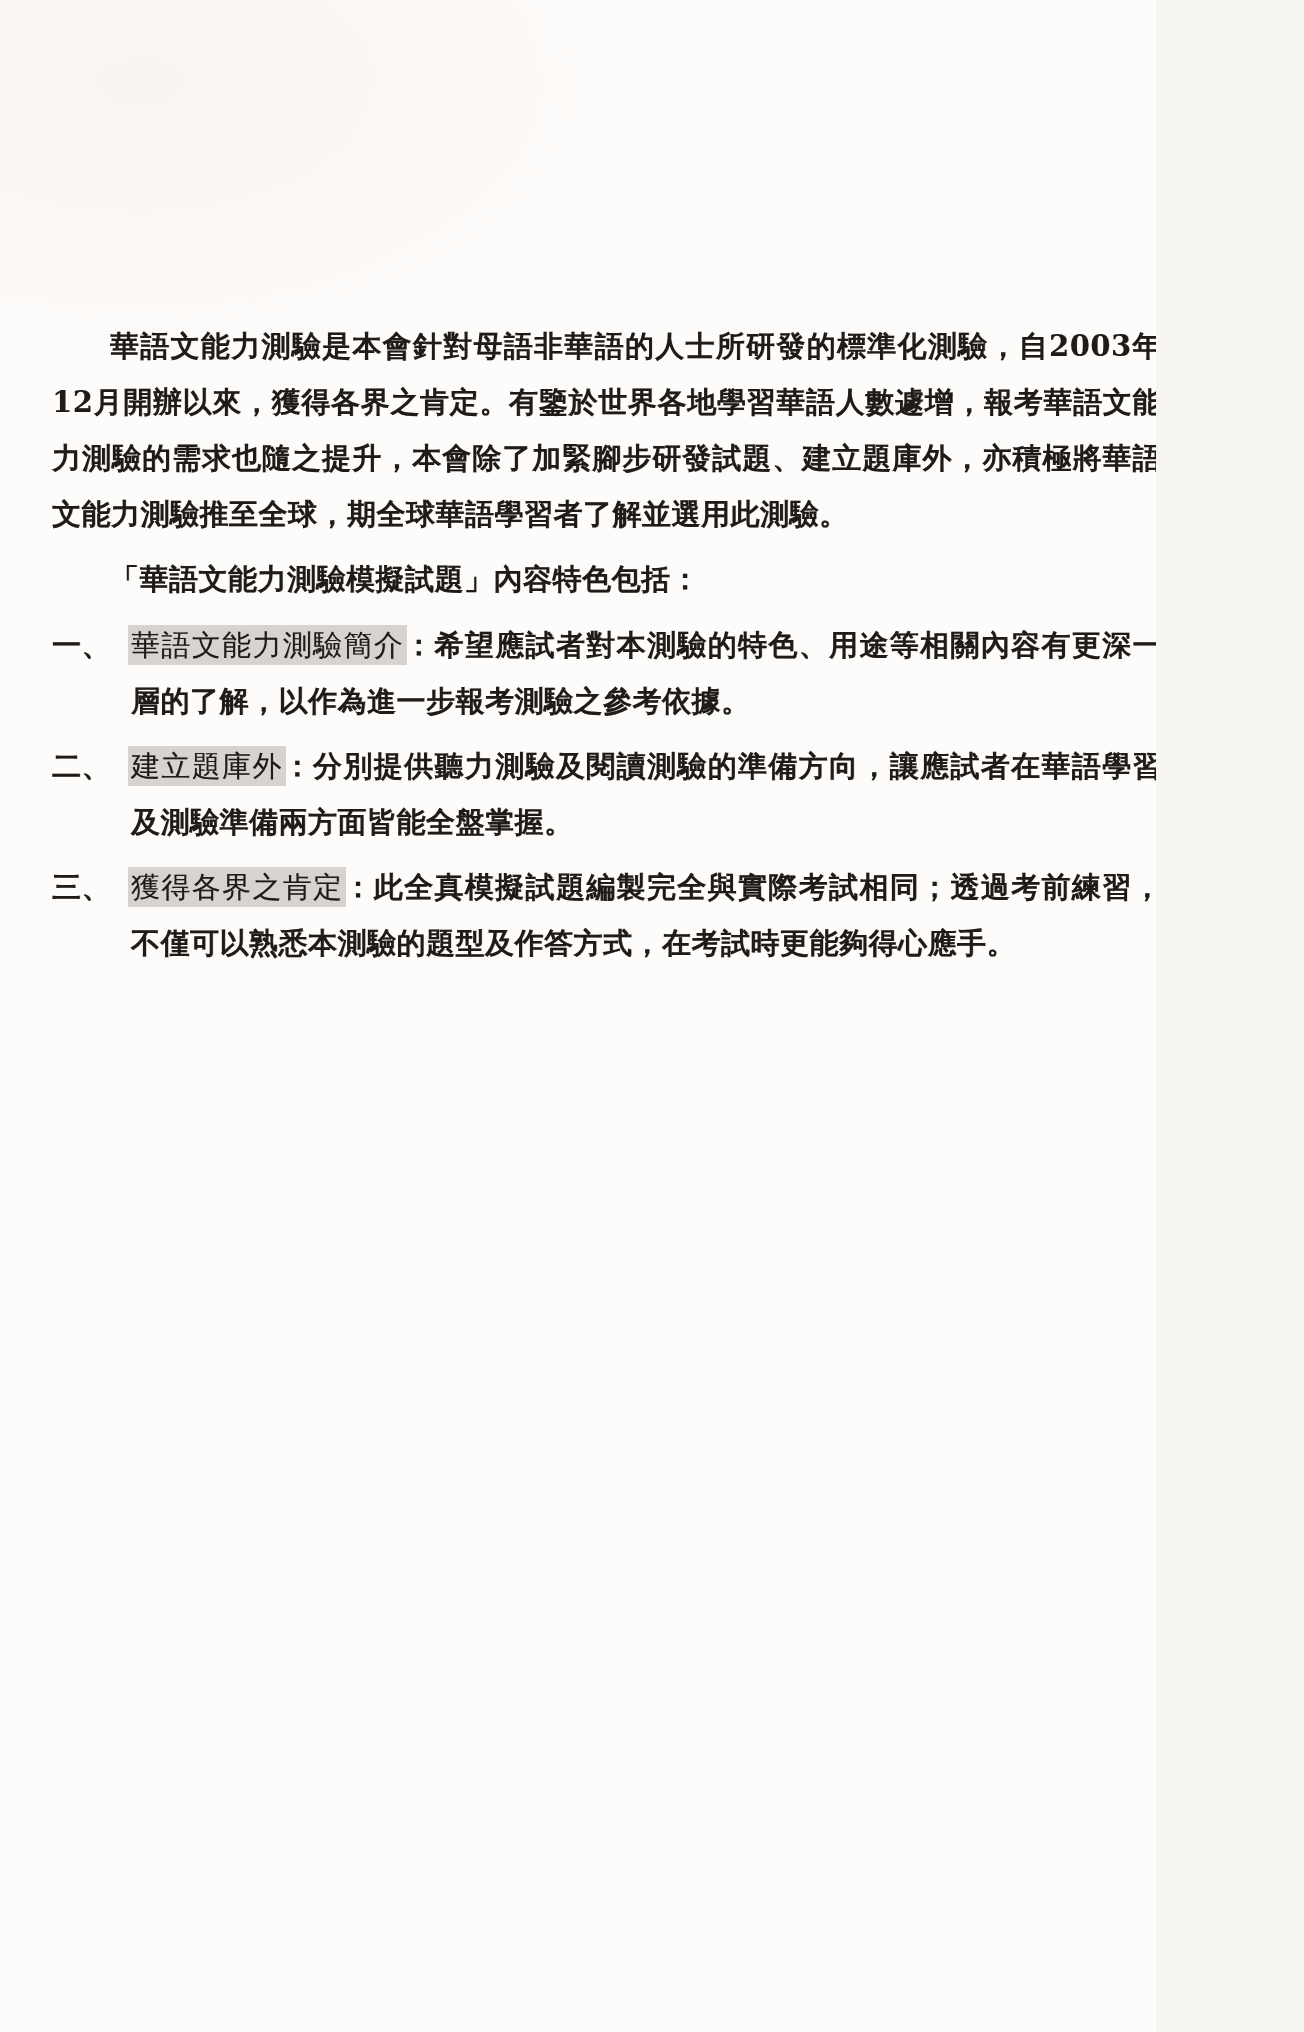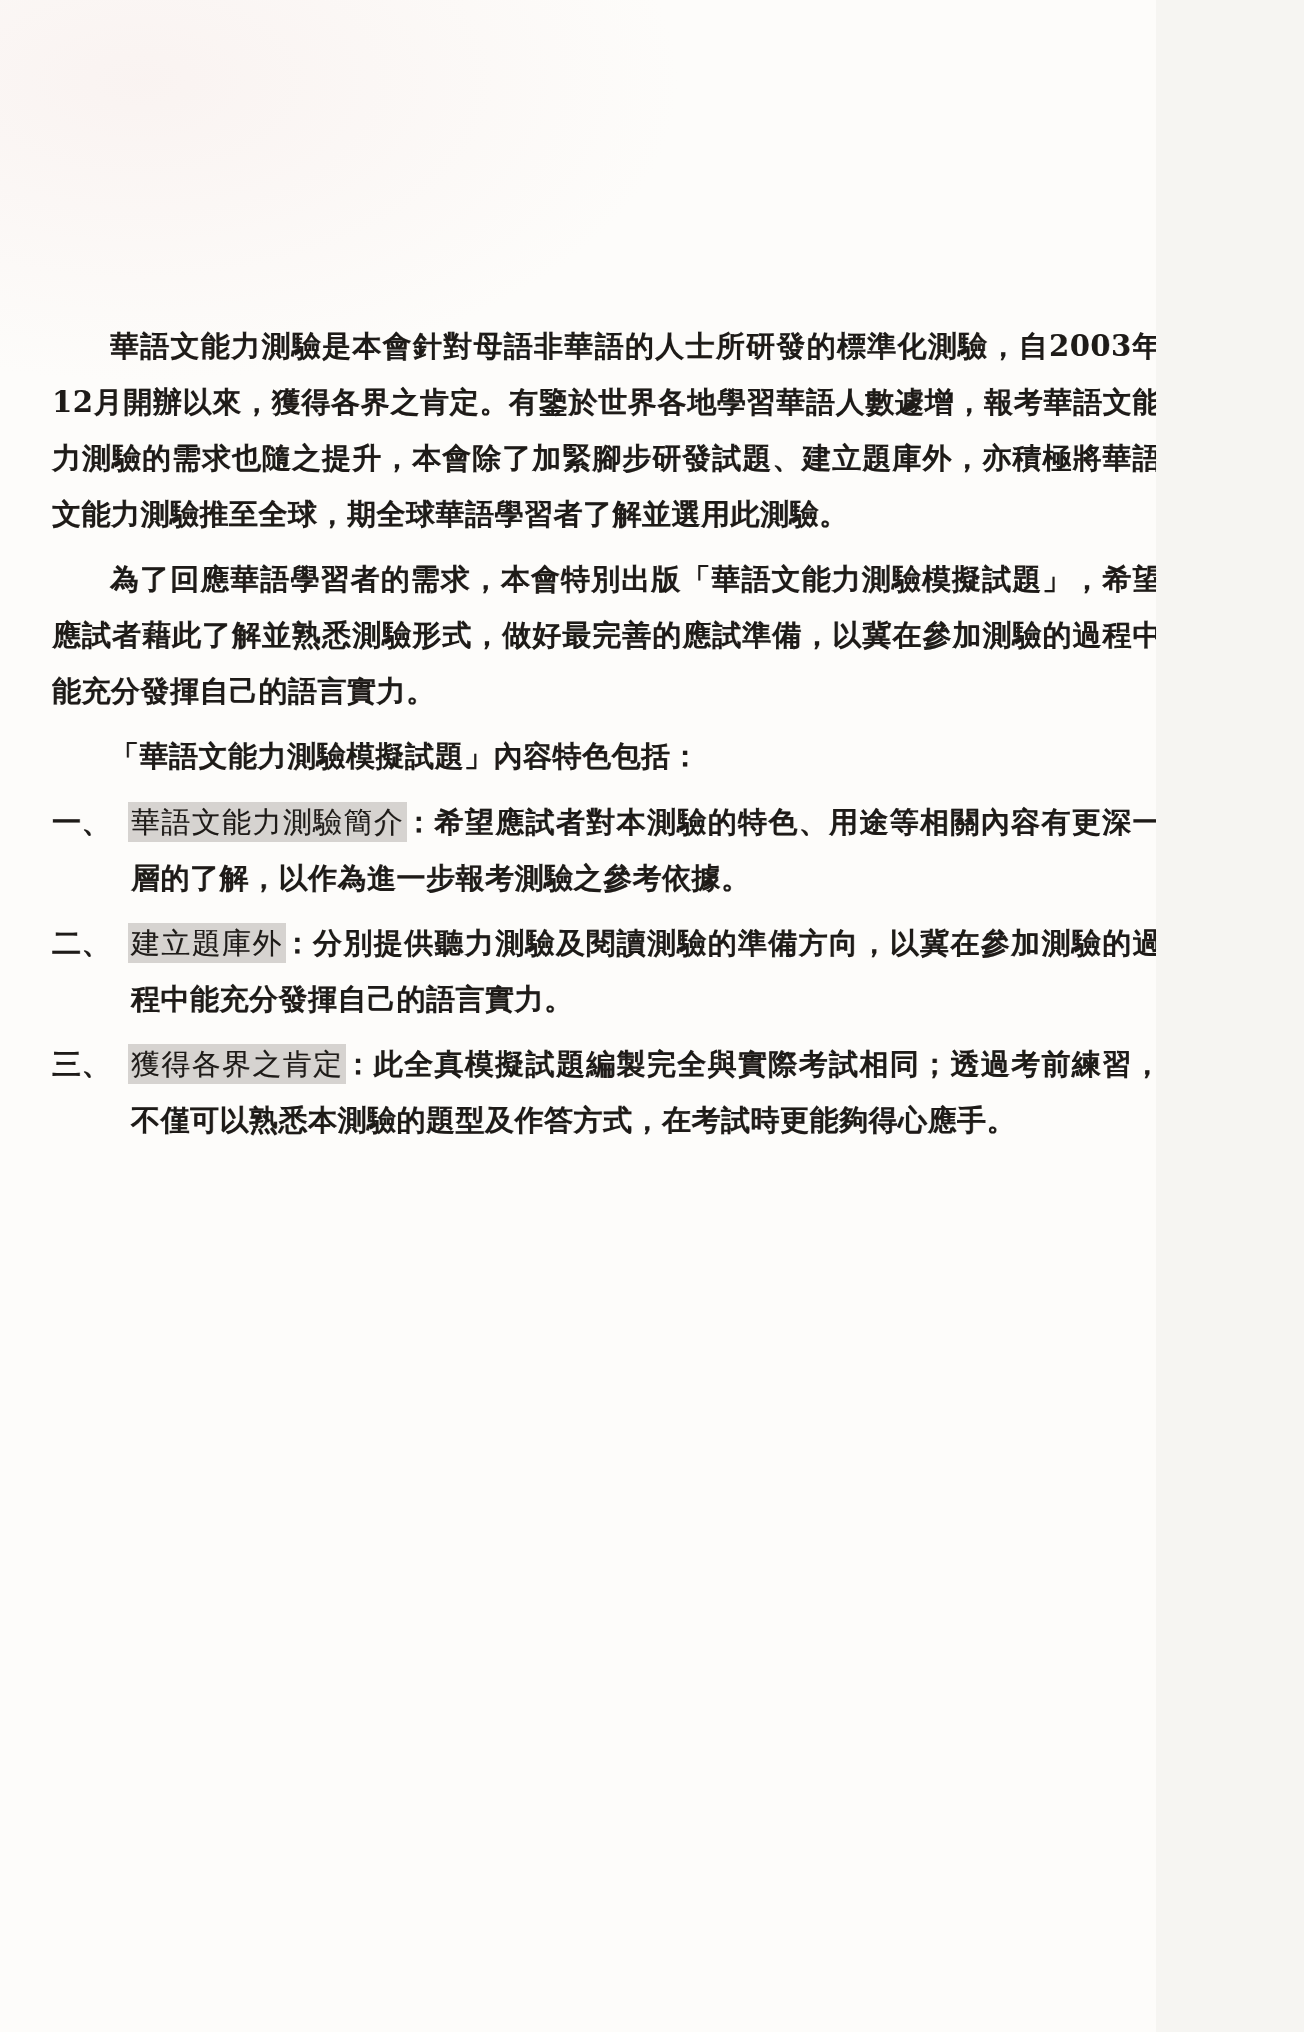--- a/index.html
+++ b/index.html
@@ -64,34 +64,33 @@
 </style>
 </head>
 <body>
 
 <div class="page">
 
   <div class="content">
 
     <p class="para">華語文能力測驗是本會針對母語非華語的人士所研發的標準化測驗，自2003年12月開辦以來，獲得各界之肯定。有鑒於世界各地學習華語人數遽增，報考華語文能力測驗的需求也隨之提升，本會除了加緊腳步研發試題、建立題庫外，亦積極將華語文能力測驗推至全球，期全球華語學習者了解並選用此測驗。</p>
 
-    <p class="para">為了回應華語學習者的需求，本會特別出版「華語文能力測驗模擬試題」，希望應試者藉此了解並熟悉測驗形式，做好最完善的應試準備，以冀在參加測驗的過程中能充分發揮自己的語言實力。</p>
 
     <p class="heading-line">「華語文能力測驗模擬試題」內容特色包括：</p>
 
     <div class="features-list">
 
       <div class="list-item">
         <span class="marker">一、</span>
         <span class="term">華語文能力測驗簡介</span><span>：</span><span>希望應試者對本測驗的特色、用途等相關內容有更深一層的了解，以作為進一步報考測驗之參考依據。</span>
       </div>
 
       <div class="list-item">
         <span class="marker">二、</span>
-        <span class="term">建立題庫外</span><span>：</span><span>分別提供聽力測驗及閱讀測驗的準備方向，以冀在參加測驗的過程中能充分發揮自己的語言實力。</span>
+        <span class="term">建立題庫外</span><span>：</span><span>分別提供聽力測驗及閱讀測驗的準備方向，讓應試者在華語學習及測驗準備兩方面皆能全盤掌握。</span>
       </div>
 
       <div class="list-item">
         <span class="marker">三、</span>
         <span class="term">獲得各界之肯定</span><span>：</span><span>此全真模擬試題編製完全與實際考試相同；透過考前練習，不僅可以熟悉本測驗的題型及作答方式，在考試時更能夠得心應手。</span>
       </div>
 
     </div>
 
 

